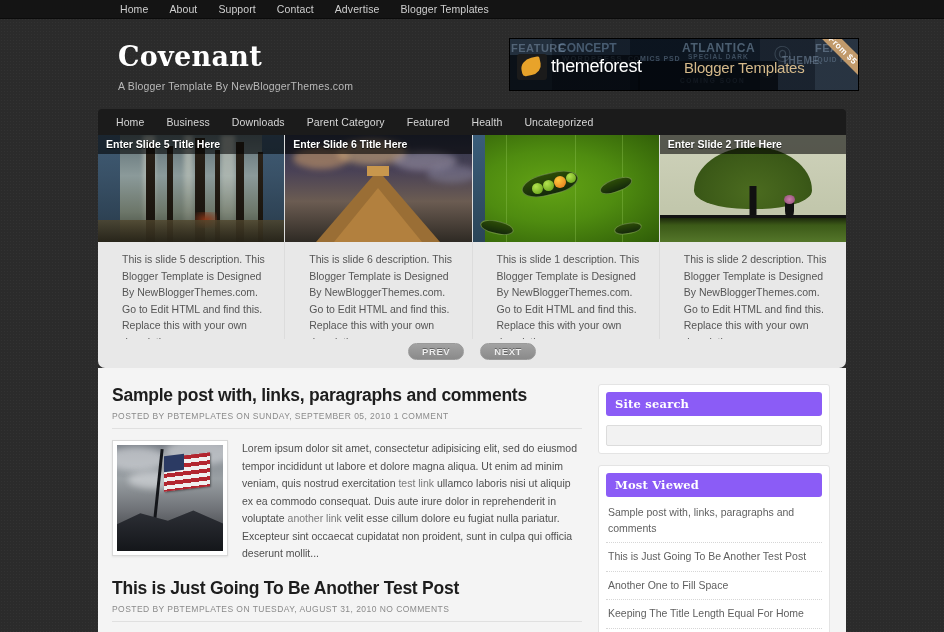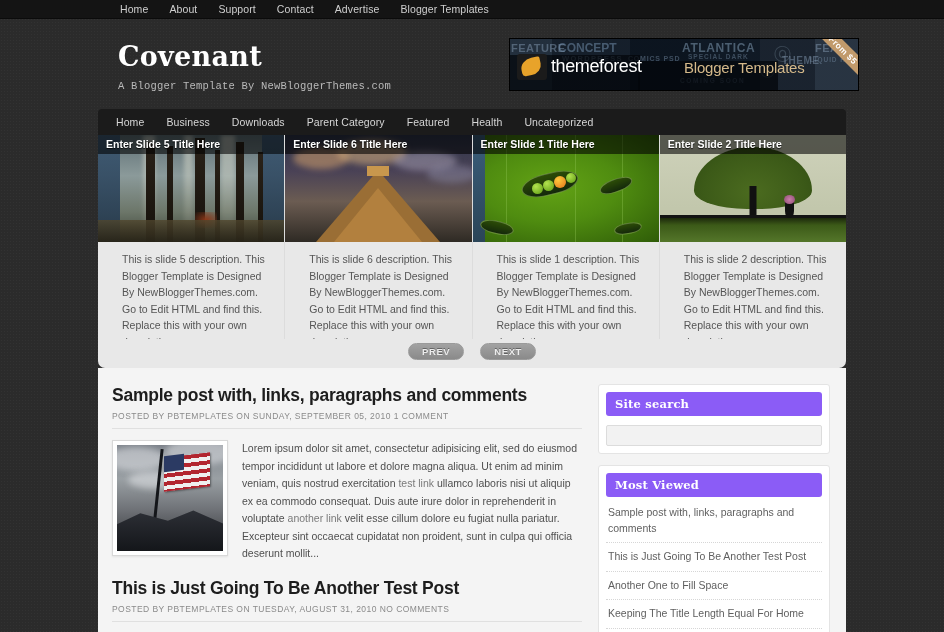--- a/index.html
+++ b/index.html
@@ -53,21 +53,21 @@
   .brand { padding-left: 38px; padding-top: 6px; }
   .brand h1 {
     font-family: "DejaVu Serif", "Liberation Serif", serif;
     font-size: 27px;
     font-weight: bold;
     color: #ffffff;
     letter-spacing: 0.3px;
     line-height: 30px;
   }
   .brand .tagline {
-    font-family: Liberation Mono, monospace;
+    font-family: Liberation Sans, sans-serif;
     font-size: 10.5px;
     color: #b9b9b9;
     letter-spacing: 0.2px;
     margin-top: 8px;
   }
 
   
   .banner {
     width: 350px;
     height: 53px;
@@ -631,21 +631,20 @@
             <div class="vine" style="left:80%"></div>
             <div class="pod" style="left:26%;top:38px;width:58px;height:22px;transform:rotate(-14deg)"></div>
             <div class="pea" style="left:32%;top:48px;width:11px;height:11px"></div>
             <div class="pea" style="left:38%;top:45px;width:11px;height:11px"></div>
             <div class="pea pea-o" style="left:44%;top:41px;width:12px;height:12px"></div>
             <div class="pea" style="left:50%;top:38px;width:10px;height:10px"></div>
             <div class="pod" style="left:68%;top:44px;width:34px;height:13px;transform:rotate(-20deg)"></div>
             <div class="pod" style="left:4%;top:86px;width:34px;height:13px;transform:rotate(12deg)"></div>
             <div class="pod" style="left:76%;top:88px;width:28px;height:11px;transform:rotate(-10deg)"></div>
           </div>
-          <div class="slide-title">Enter Slide 1 Title Here</div>
         </div>
         <div class="slide-desc">This is slide 1 description. This Blogger Template is Designed By NewBloggerThemes.com. Go to Edit HTML and find this. Replace this with your own description ...</div>
       </div>
 
       <div class="slide">
         <div class="slide-img">
           <div class="art art-tree">
             <div class="canopy"></div>
             <div class="trunk"></div>
             <div class="root"></div>

